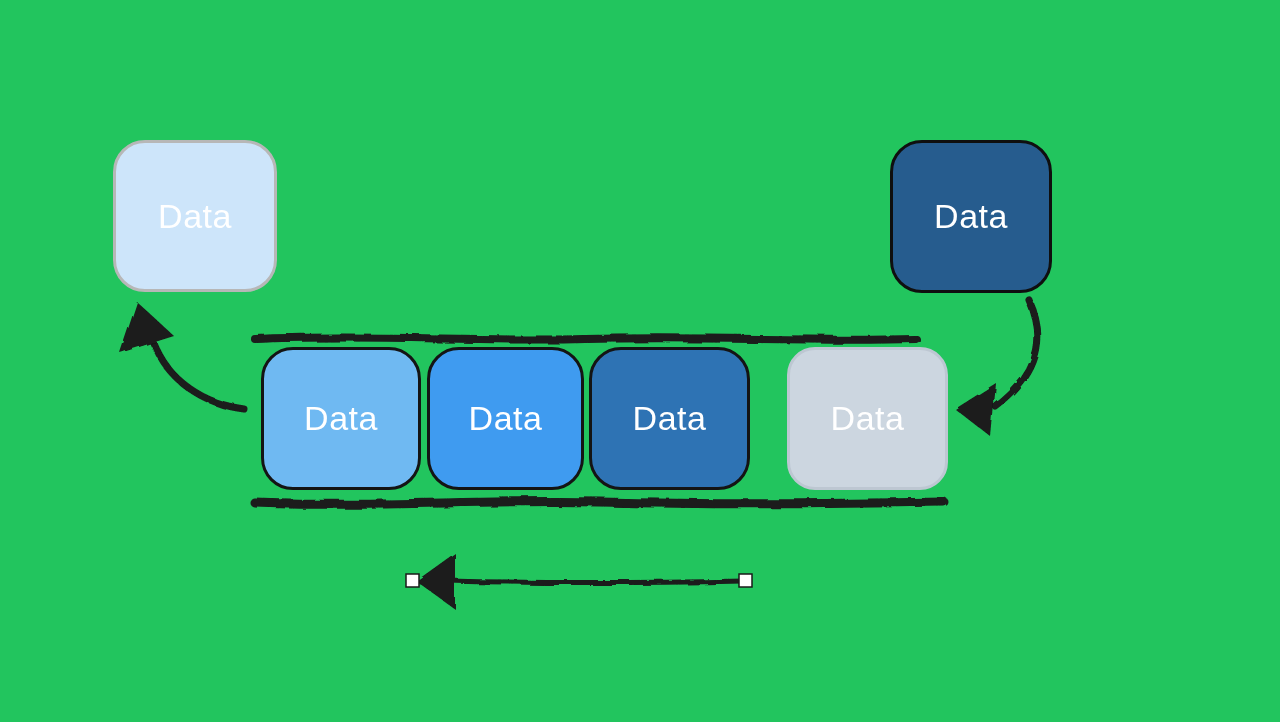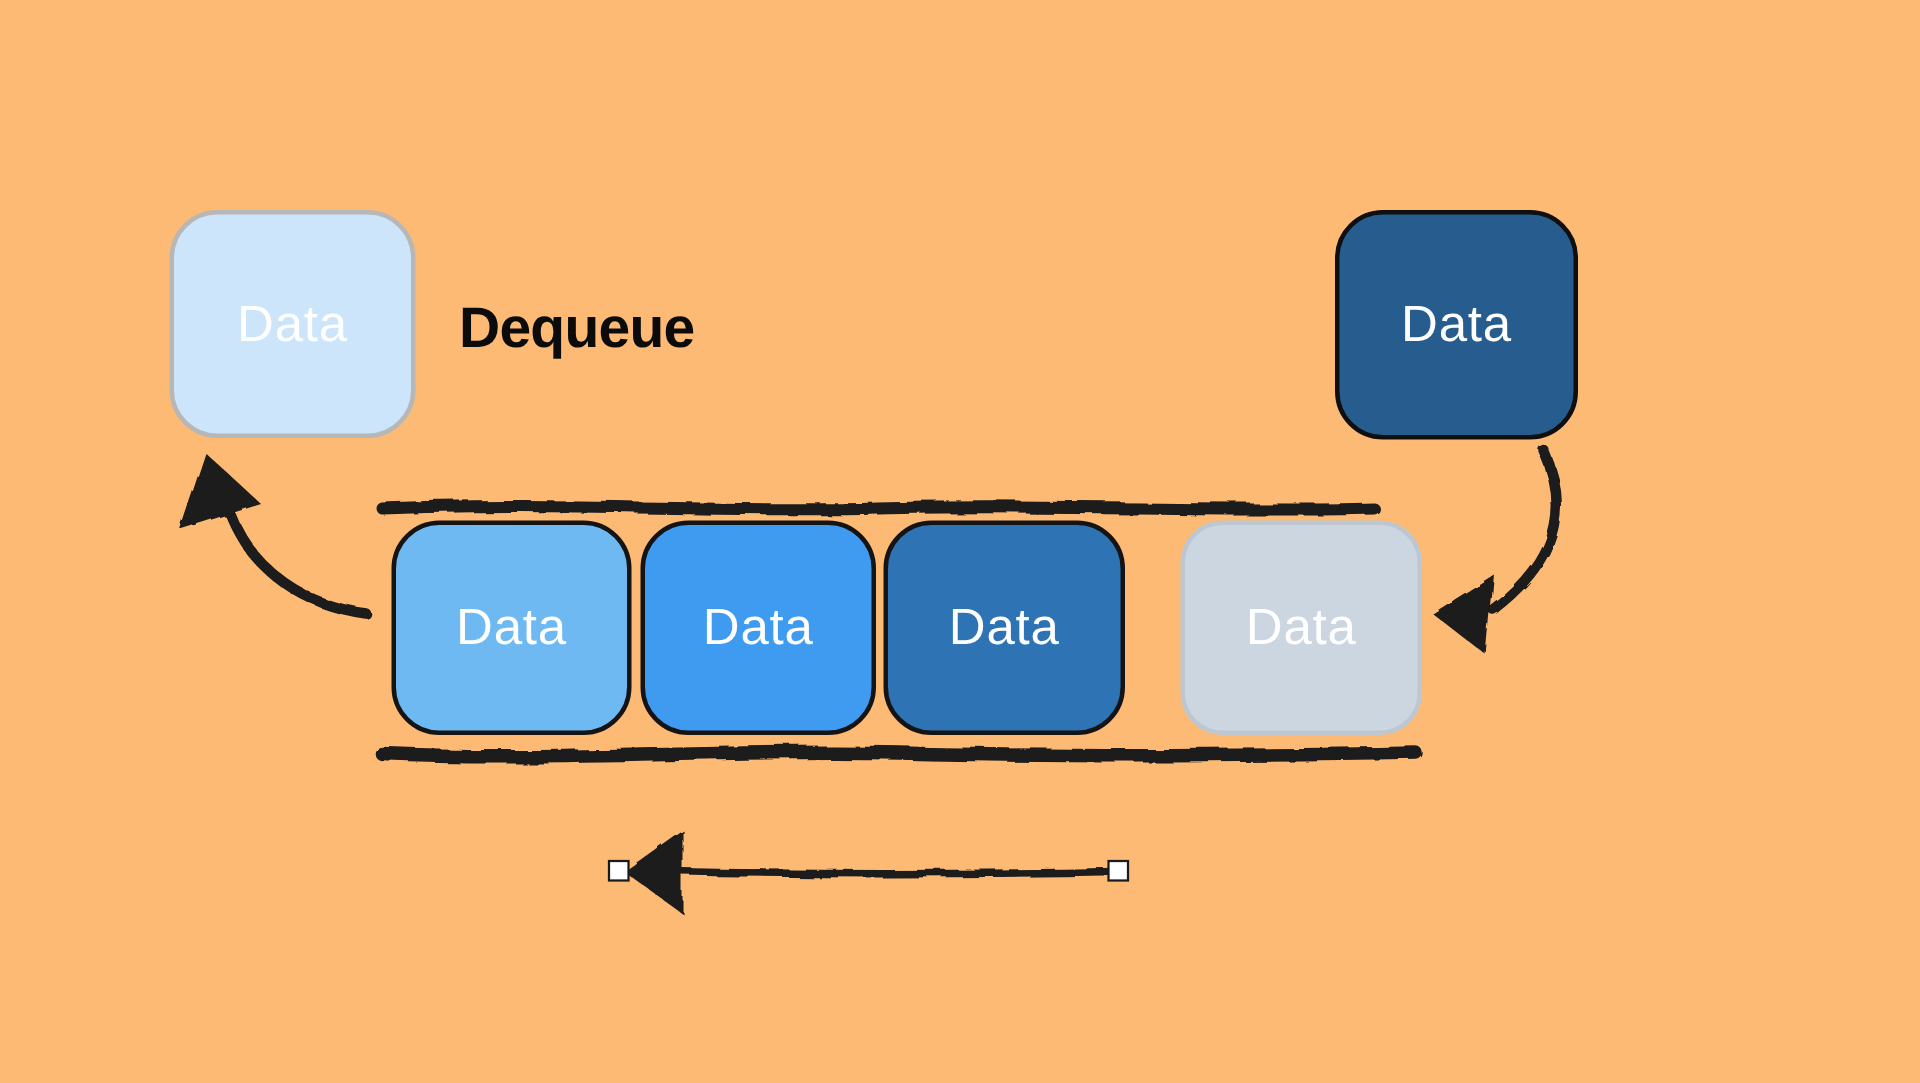--- a/index.html
+++ b/index.html
@@ -1,17 +1,17 @@
 <!DOCTYPE html>
 <html><head>
 <meta charset="utf-8">
 <style>
   html,body{margin:0;padding:0;background:#ffffff;}
   .stage{
-    position:relative;width:1280px;height:722px;background:#fdba74;overflow:hidden;
+    position:relative;width:1280px;height:722px;background:#22c55e;overflow:hidden;
     font-family:"Liberation Sans","DejaVu Sans",sans-serif;
   }
   .layer{position:absolute;inset:0;width:1280px;height:722px;}
   .box{
     position:absolute;display:flex;align-items:center;justify-content:center;
     border:3.5px solid #141414;border-radius:32px;box-sizing:border-box;
     font-size:34px;letter-spacing:.5px;color:#fff;
   }
   .op-label{
     position:absolute;font-weight:bold;font-size:38px;color:#0b0b0b;letter-spacing:-.5px;
@@ -60,21 +60,20 @@
     </g>
 
     <rect x="406" y="574" width="13" height="13" fill="#ffffff" stroke="#1a1a1a" stroke-width="1.5"></rect>
     <rect x="739" y="574" width="13" height="13" fill="#ffffff" stroke="#1a1a1a" stroke-width="1.5"></rect>
   </svg>
 
   <div class="box d-dequeued" style="background-color: rgb(205, 229, 250); border-color: rgb(183, 183, 183);">
     <span style="color: rgb(255, 255, 255);">Data</span>
   </div>
 
-  <div class="op-label lbl-dequeue">Dequeue</div>
 
   <div class="box d-incoming" style="background-color: rgb(38, 92, 142); border-color: rgb(15, 15, 15);">
     <span style="color: rgb(255, 255, 255);">Data</span>
   </div>
 
 
   <div class="box q1" style="background-color: rgb(111, 185, 242); border-color: rgb(20, 20, 20);">
     <span style="color: rgb(255, 255, 255);">Data</span>
   </div>
   <div class="box q2" style="background-color: rgb(63, 155, 240); border-color: rgb(20, 20, 20);">

